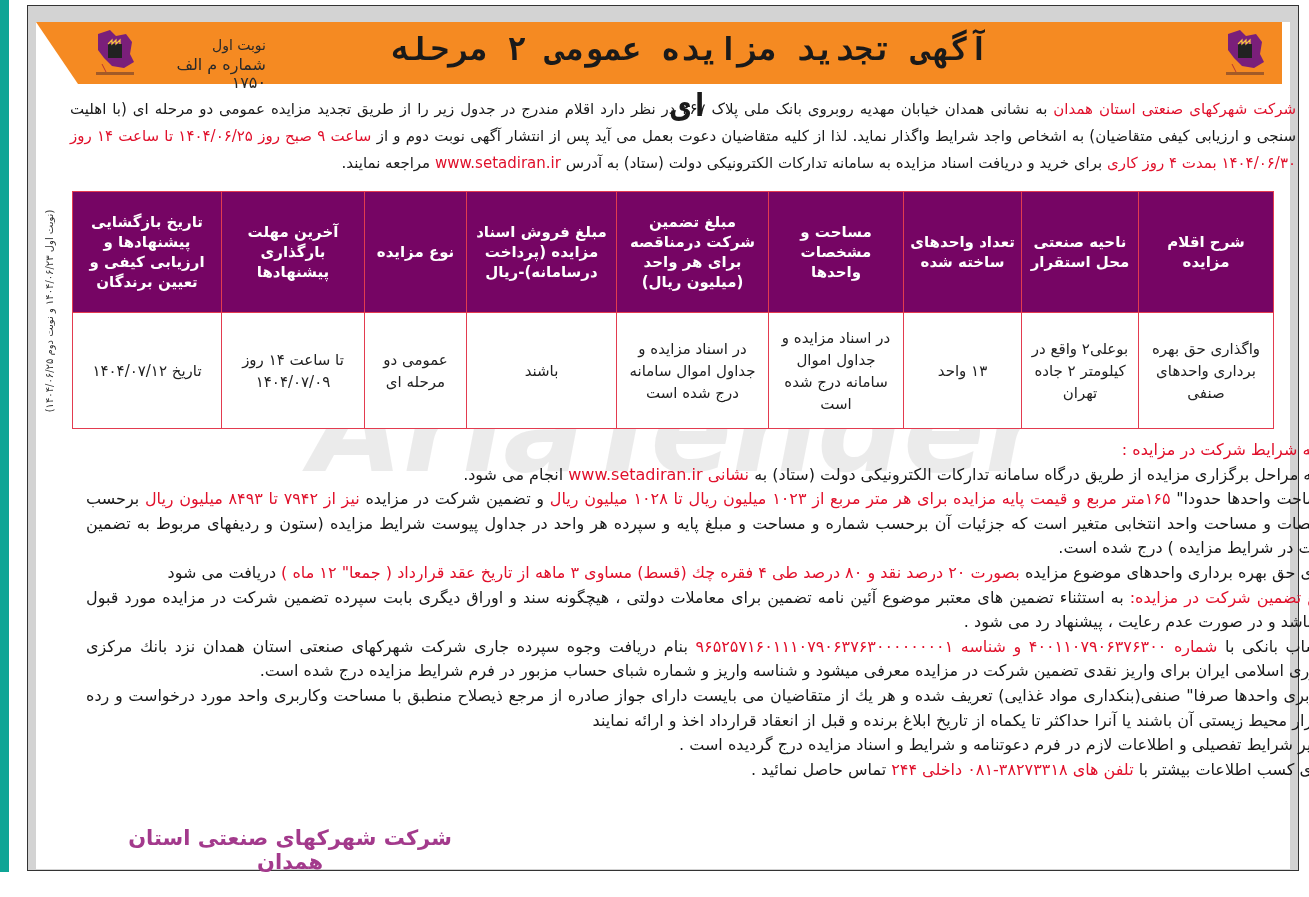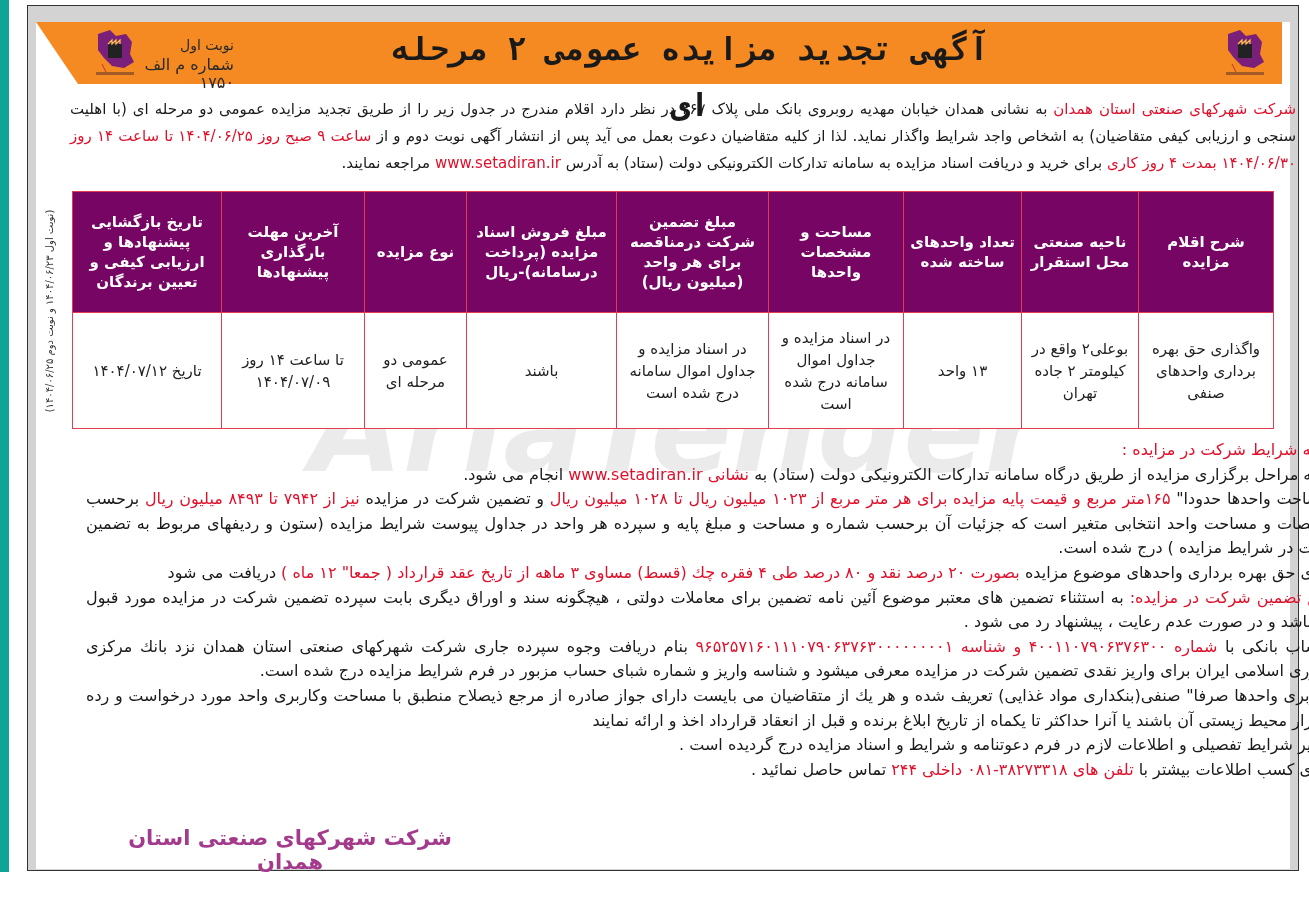--- a/index.html
+++ b/index.html
@@ -6,21 +6,21 @@
   body{width:1309px;height:897px;background:#ffffff;position:relative;overflow:hidden;font-family:"DejaVu Sans",sans-serif;}
   .teal-bar{position:absolute;left:0;top:0;width:9px;height:872px;background:#0fa596;}
   .frame{position:absolute;left:27px;top:5px;width:1272px;height:866px;border:1px solid #333;background:#d3d3d3;box-sizing:border-box;}
   .sheet{position:absolute;left:36px;top:22px;width:1254px;height:847px;background:#ffffff;}
   .banner{position:absolute;left:36px;top:22px;width:1246px;height:62px;background:#f58a22;}
   .banner-cut{position:absolute;left:36px;top:22px;width:0;height:0;border-top:62px solid transparent;border-left:42px solid #ffffff;border-top-color:#f58a22;}
   .banner-title{position:absolute;left:370px;top:24px;width:640px;height:56px;text-align:center;font-weight:bold;font-size:32px;line-height:56px;color:#1a1a1a;direction:rtl;letter-spacing:-1px;font-family:Liberation Mono, monospace;}
   .logo{position:absolute;width:46px;height:50px;}
   .logo-left{left:92px;top:28px;}
   .logo-right{left:1222px;top:28px;}
-  .issue{position:absolute;left:124px;top:34px;direction:rtl;color:#2a2a2a;text-align:right;width:110px;}
+  .issue{position:absolute;left:156px;top:34px;direction:rtl;color:#2a2a2a;text-align:right;width:110px;}
   .issue .l1{font-size:14px;line-height:22px;}
   .issue .l2{font-size:16px;line-height:18px;text-align:right;}
   .intro{position:absolute;left:70px;top:96px;width:1226px;direction:rtl;text-align:justify;font-size:15px;line-height:27px;color:#1a1a1a;}
   .red{color:#e0102b;}
   .side-note{position:absolute;left:38px;top:196px;width:22px;height:230px;}
   .side-note span{position:absolute;left:50%;top:50%;transform:translate(-50%,-50%) rotate(-90deg);white-space:nowrap;font-size:10px;color:#333;direction:rtl;}
   table.auction{position:absolute;left:72px;top:191px;width:1201px;height:238px;border-collapse:collapse;direction:rtl;table-layout:fixed;}
   table.auction th{background:#760564;color:#ffffff;font-weight:bold;font-size:15px;line-height:20px;border:1.5px solid #e33b4f;height:116px;padding:2px 6px;text-align:center;vertical-align:middle;}
   table.auction td{background:#ffffff;color:#222;font-size:15px;line-height:22px;border:1.5px solid #e33b4f;padding:2px 8px;text-align:center;vertical-align:middle;}
   .conditions{position:absolute;left:38px;top:438px;width:1258px;direction:rtl;font-size:16px;line-height:24.6px;color:#1a1a1a;text-align:justify;margin-left:48px;}

